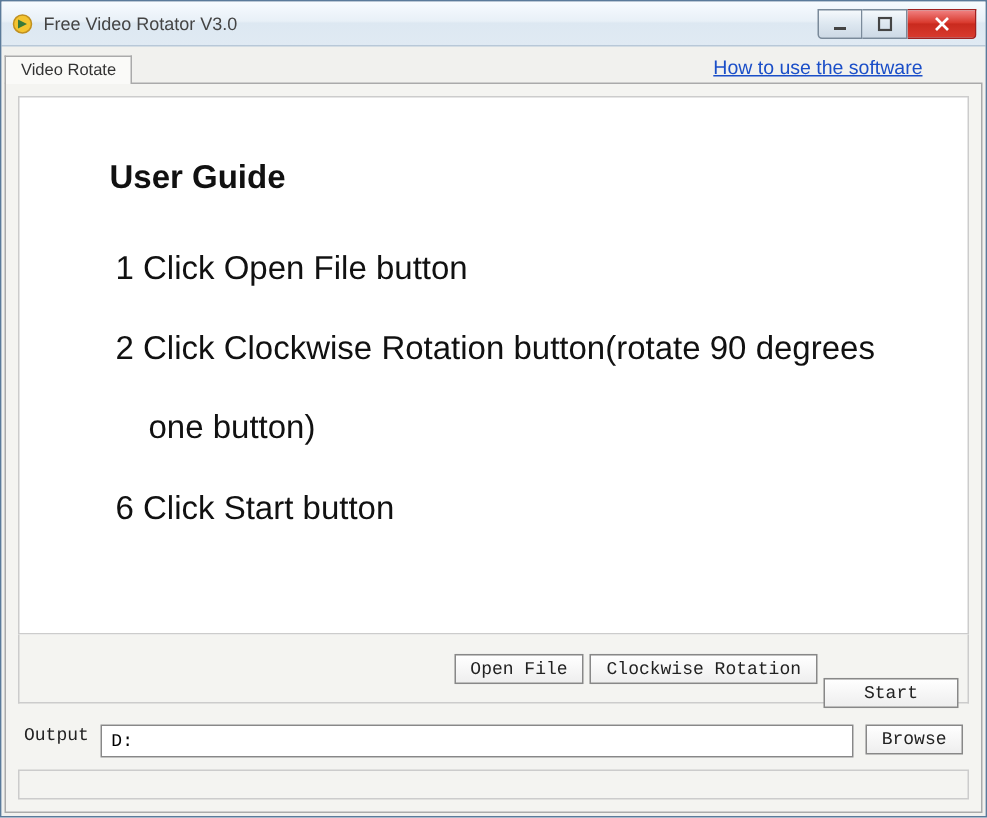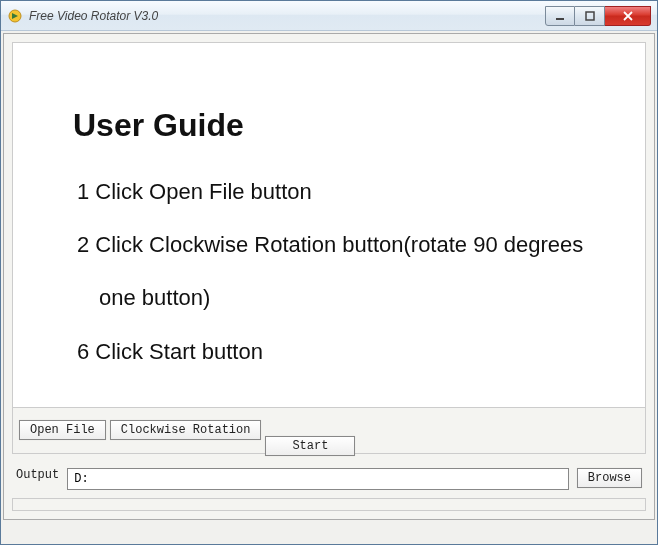--- a/index.html
+++ b/index.html
@@ -22,21 +22,20 @@
   }
   .titlebar .icon-wrap {
     width: 16px;
     height: 16px;
     margin-right: 6px;
   }
   .titlebar .title {
     font-size: 12px;
     color: #444;
     flex: 1;
-    font-style: italic;
   }
   .win-controls {
     display: flex;
     gap: 0;
   }
   .win-btn {
     width: 30px;
     height: 20px;
     border: 1px solid #7a8a9a;
     background: linear-gradient(to bottom, #f5f9fc 0%, #dde7f0 50%, #cdd9e5 100%);
@@ -95,41 +94,40 @@
     flex-direction: column;
   }
   .preview-area {
     background: #fff;
     border: 1px solid #ccc;
     flex: 1;
     padding: 40px 60px 20px 60px;
     color: #111;
   }
   .preview-area h1 {
-    font-size: 32px;
+    font-size: 22px;
     font-weight: 600;
     margin-bottom: 30px;
-    margin-top: 24px;
   }
   .preview-area .step {
     font-size: 22px;
     margin-bottom: 18px;
     line-height: 1.6;
     padding-left: 4px;
   }
   .preview-area .step.indent {
     padding-left: 26px;
   }
   .button-row {
     height: 46px;
     border: 1px solid #ccc;
     border-top: none;
     display: flex;
     align-items: center;
-    justify-content: flex-start;
+    justify-content: flex-end;
     gap: 4px;
     padding: 6px;
     background: #f4f4f1;
   }
   .btn {
     font-family: 'Courier New', monospace;
     font-size: 12px;
     padding: 2px 10px;
     border: 1px solid #888;
     background: linear-gradient(to bottom, #fff 0%, #eee 100%);
@@ -189,20 +187,24 @@
     </div>
     <div class="win-btn close">
       <svg width="12" height="12" viewBox="0 0 12 12">
           <path d="M2 2 L10 10 M10 2 L2 10" stroke="white" stroke-width="1.8"></path>
         </svg>
     </div>
   </div>
 </div>
 
 <div class="client">
+  <div class="tab-row">
+    <div class="tab">Video Rotate</div>
+    <a class="helplink">How to use the software</a>
+  </div>
   <div class="tab-content">
     <div class="preview-area">
       <h1>User Guide</h1>
       <div class="step">1 Click Open File button</div>
       <div class="step">2 Click Clockwise Rotation button(rotate 90 degrees</div>
       <div class="step indent">one button)</div>
       <div class="step">6 Click Start button</div>
     </div>
     <div class="button-row">
       <button class="btn">Open File</button>

